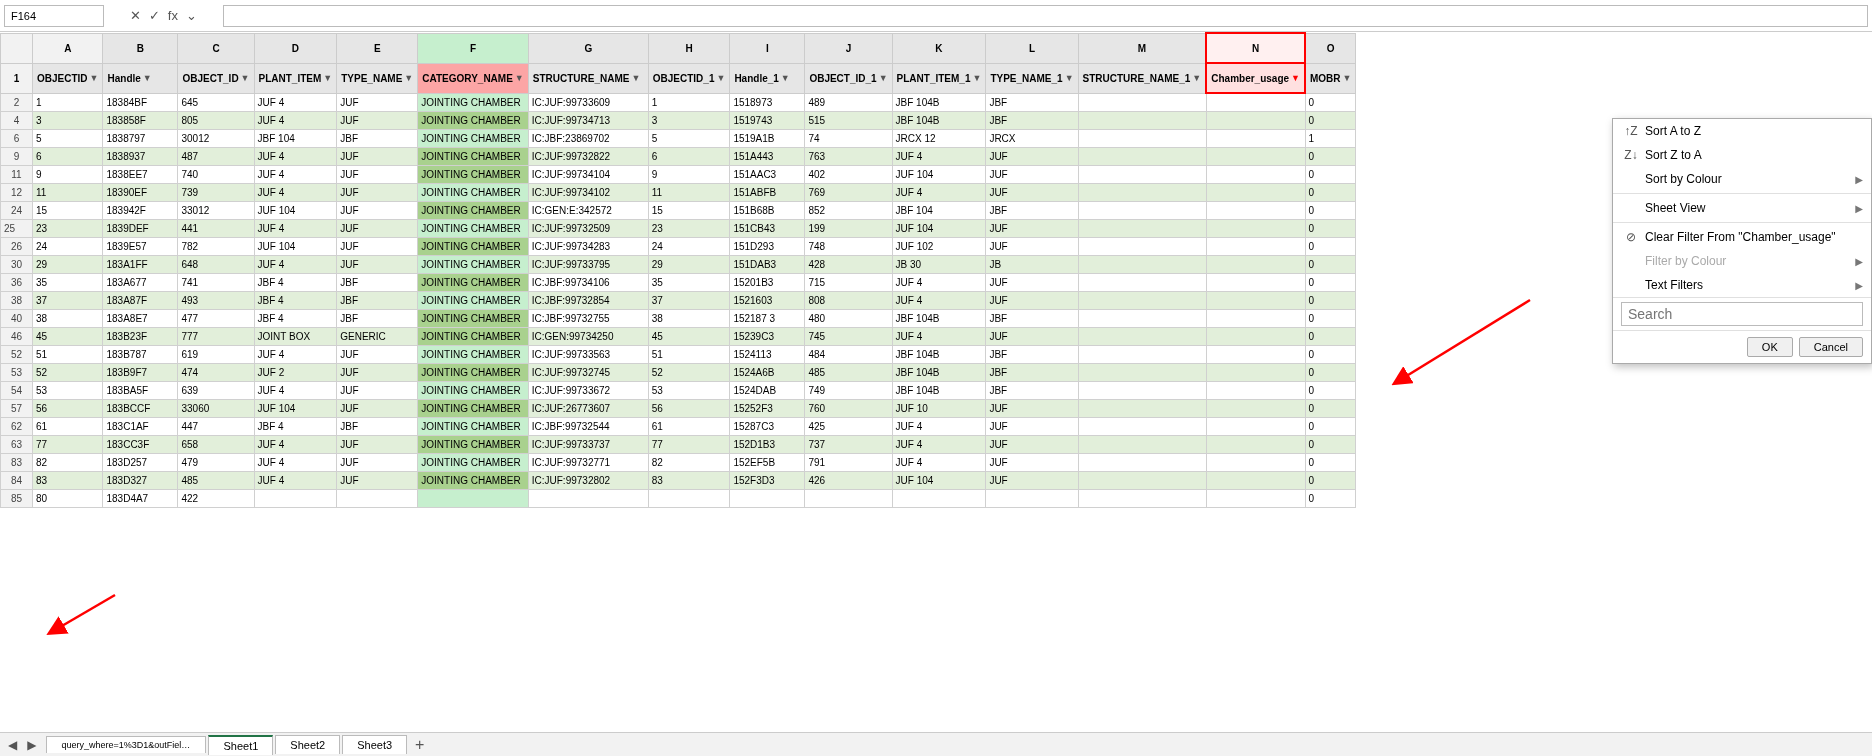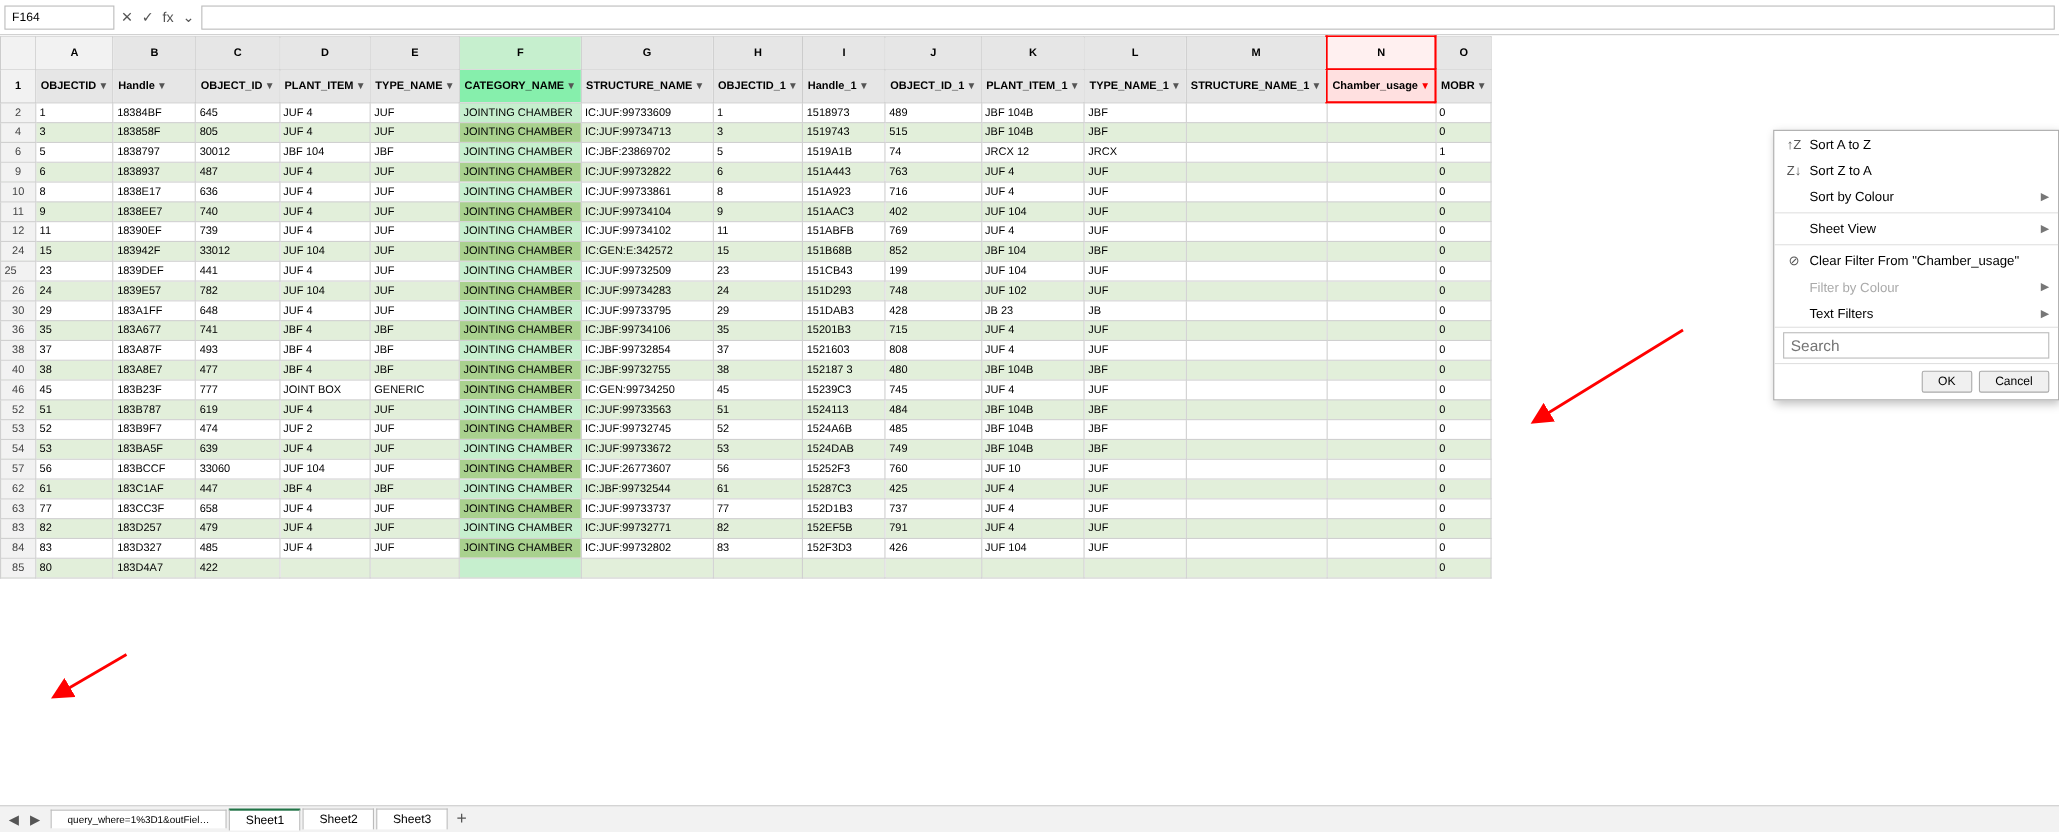--- a/index.html
+++ b/index.html
@@ -6,21 +6,21 @@
     body { font-family: 'Segoe UI', Arial, sans-serif; font-size: 11px; background: #fff; overflow: hidden; }
 
     
     .formula-bar {
       display: flex;
       align-items: center;
       height: 32px;
       border-bottom: 1px solid #ccc;
       background: #fff;
       padding: 0 4px;
-      gap: 0;
+      gap: 20px;
     }
     .name-box {
       width: 100px;
       border: 1px solid #bbb;
       padding: 2px 6px;
       font-size: 11px;
       height: 22px;
     }
     .formula-icons {
       display: flex;
@@ -296,21 +296,21 @@
                 <span>PLANT_ITEM</span>
                 <span class="filter-btn">▼</span>
               </div>
           </th>
           <th style="width:80px;">
             <div class="col-label">
                 <span>TYPE_NAME</span>
                 <span class="filter-btn">▼</span>
               </div>
           </th>
-          <th style="width:110px; background:#86efac;">
+          <th style="width:110px; background:#fca5a5;">
             <div class="col-label">
                 <span>CATEGORY_NAME</span>
                 <span class="filter-btn">▼</span>
               </div>
           </th>
           <th style="width:120px;">
             <div class="col-label">
                 <span>STRUCTURE_NAME</span>
                 <span class="filter-btn">▼</span>
               </div>
@@ -433,38 +433,20 @@
             <td>6</td>
             <td>151A443</td>
             <td>763</td>
             <td>JUF 4</td>
             <td>JUF</td>
             <td></td>
             <td></td>
             <td>0</td>
           </tr>
           <tr>
-            <td style="background: rgb(242, 242, 242); text-align: center; font-weight: 400; color: rgb(68, 68, 68);">10</td>
-            <td>8</td>
-            <td>1838E17</td>
-            <td>636</td>
-            <td>JUF 4</td>
-            <td>JUF</td>
-            <td style="background: rgb(198, 239, 206);">JOINTING CHAMBER</td>
-            <td>IC:JUF:99733861</td>
-            <td>8</td>
-            <td>151A923</td>
-            <td>716</td>
-            <td>JUF 4</td>
-            <td>JUF</td>
-            <td></td>
-            <td></td>
-            <td>0</td>
-          </tr>
-          <tr>
             <td style="background: rgb(242, 242, 242); text-align: center; font-weight: 400; color: rgb(68, 68, 68);">11</td>
             <td>9</td>
             <td>1838EE7</td>
             <td>740</td>
             <td>JUF 4</td>
             <td>JUF</td>
             <td style="background: rgb(169, 209, 142);">JOINTING CHAMBER</td>
             <td>IC:JUF:99734104</td>
             <td>9</td>
             <td>151AAC3</td>
@@ -552,21 +534,21 @@
             <td>29</td>
             <td>183A1FF</td>
             <td>648</td>
             <td>JUF 4</td>
             <td>JUF</td>
             <td style="background: rgb(198, 239, 206);">JOINTING CHAMBER</td>
             <td>IC:JUF:99733795</td>
             <td>29</td>
             <td>151DAB3</td>
             <td>428</td>
-            <td>JB 23</td>
+            <td>JB 30</td>
             <td>JB</td>
             <td></td>
             <td></td>
             <td>0</td>
           </tr>
           <tr>
             <td style="background: rgb(242, 242, 242); text-align: center; font-weight: 400; color: rgb(68, 68, 68);">36</td>
             <td>35</td>
             <td>183A677</td>
             <td>741</td>

